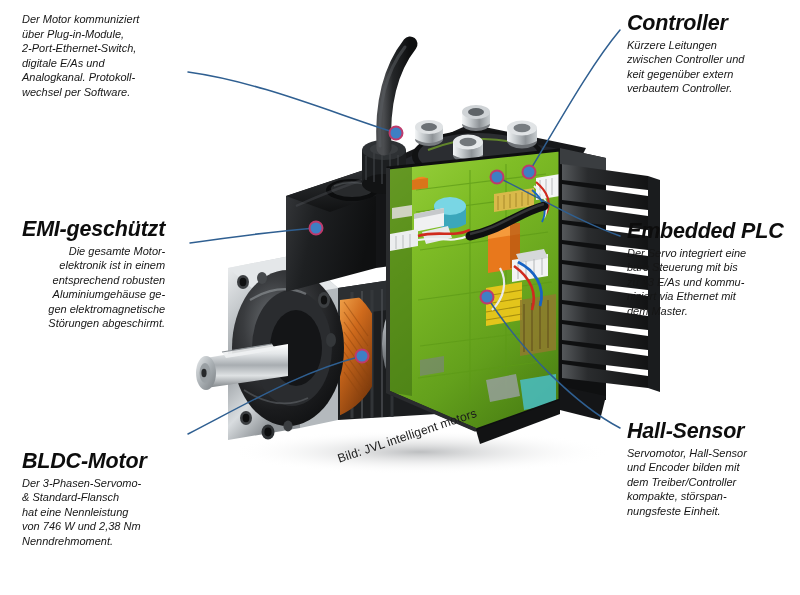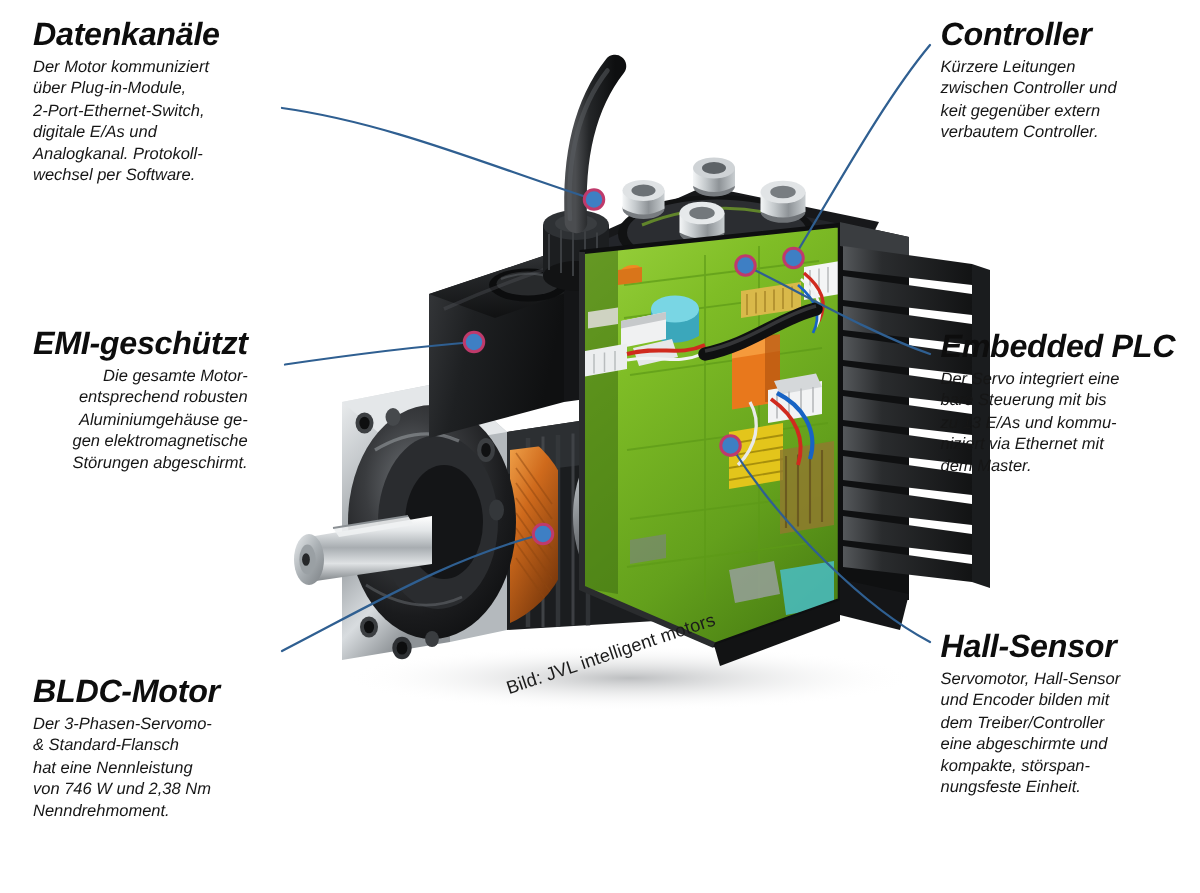--- a/index.html
+++ b/index.html
@@ -427,35 +427,35 @@
       <circle cx="396" cy="133" r="6.5" fill="#3e7fc4" stroke="#bf3a6b" stroke-width="2"></circle>
       <circle cx="529" cy="172" r="6.5" fill="#3e7fc4" stroke="#bf3a6b" stroke-width="2"></circle>
       <circle cx="497" cy="177" r="6.5" fill="#3e7fc4" stroke="#bf3a6b" stroke-width="2"></circle>
       <circle cx="316" cy="228" r="6.5" fill="#3e7fc4" stroke="#bf3a6b" stroke-width="2"></circle>
       <circle cx="487" cy="297" r="6.5" fill="#3e7fc4" stroke="#bf3a6b" stroke-width="2"></circle>
       <circle cx="362" cy="356" r="6.5" fill="#3e7fc4" stroke="#bf3a6b" stroke-width="2"></circle>
     </g>
   </svg>
 
   <div class="callout" id="c-daten">
-    <div class="ttl">Datenkanäle</div>
     <div class="body">
       <div>Der Motor kommuniziert</div>
       <div>über Plug-in-Module,</div>
       <div>2-Port-Ethernet-Switch,</div>
       <div>digitale E/As und</div>
       <div>Analogkanal. Protokoll-</div>
       <div>wechsel per Software.</div>
     </div>
   </div>
 
   <div class="callout" id="c-emi">
     <div class="ttl">EMI-geschützt</div>
     <div class="body">
       <div>Die gesamte Motor-</div>
+      <div>elektronik ist in einem</div>
       <div>entsprechend robusten</div>
       <div>Aluminiumgehäuse ge-</div>
       <div>gen elektromagnetische</div>
       <div>Störungen abgeschirmt.</div>
     </div>
   </div>
 
   <div class="callout" id="c-bldc">
     <div class="ttl">BLDC-Motor</div>
     <div class="body">
@@ -487,21 +487,20 @@
       <div>dem Master.</div>
     </div>
   </div>
 
   <div class="callout right" id="c-hall">
     <div class="ttl">Hall-Sensor</div>
     <div class="body">
       <div>Servomotor, Hall-Sensor</div>
       <div>und Encoder bilden mit</div>
       <div>dem Treiber/Controller</div>
-      <div>eine abgeschirmte und</div>
       <div>kompakte, störspan-</div>
       <div>nungsfeste Einheit.</div>
     </div>
   </div>
 
   <div id="credit">Bild: JVL intelligent motors</div>
 
 </div>
 
 </body></html>

